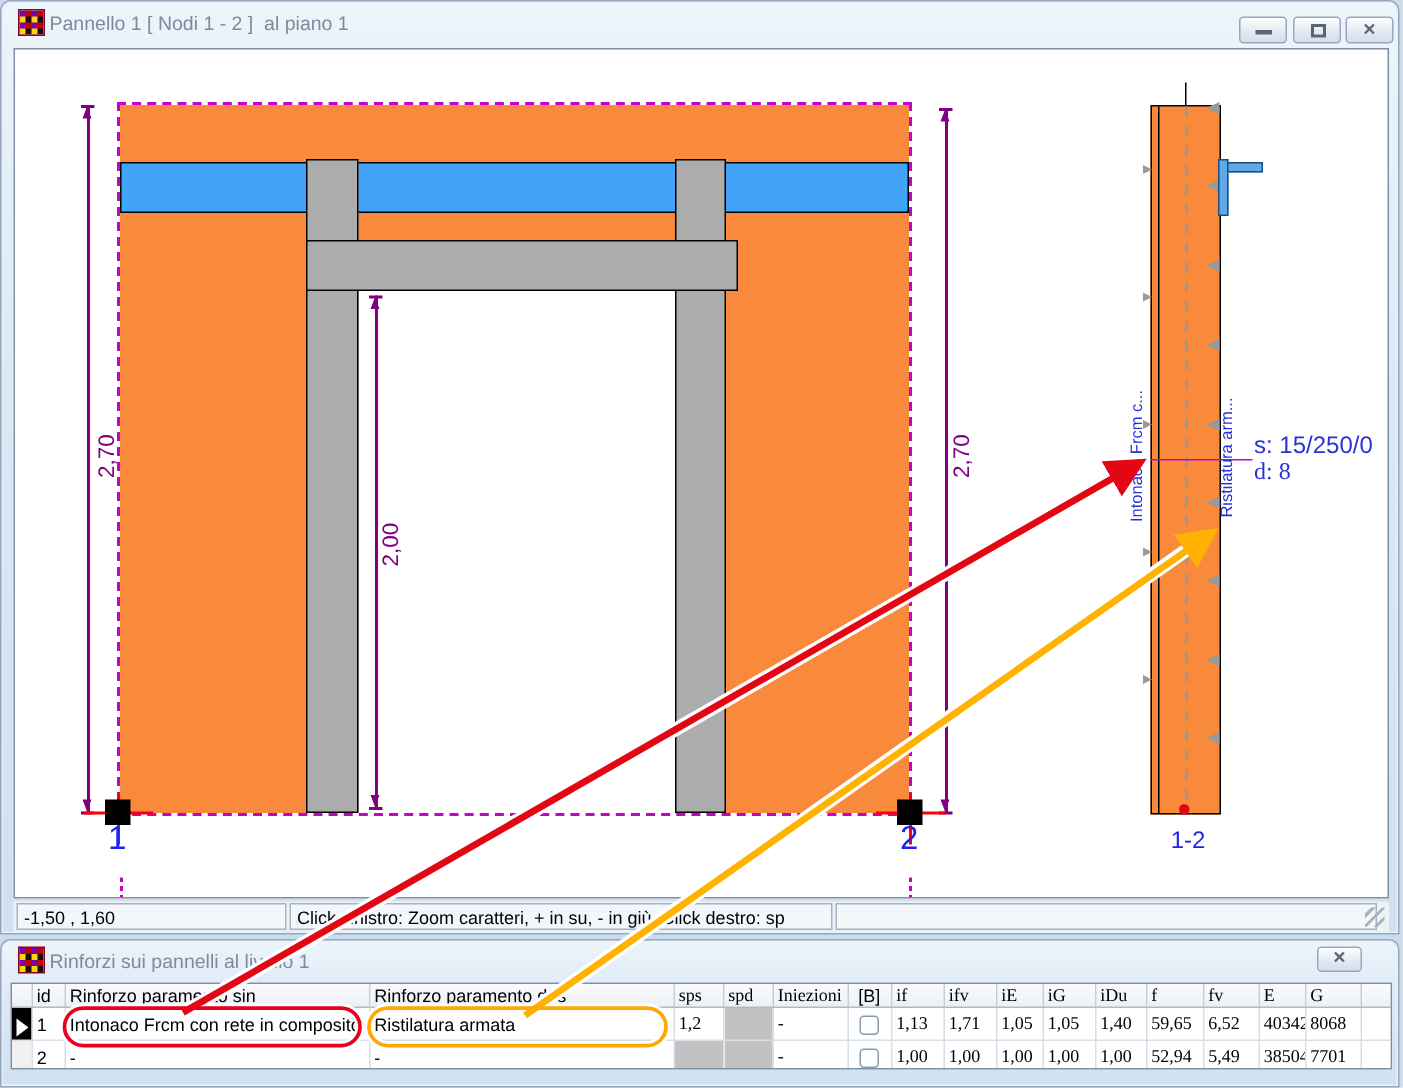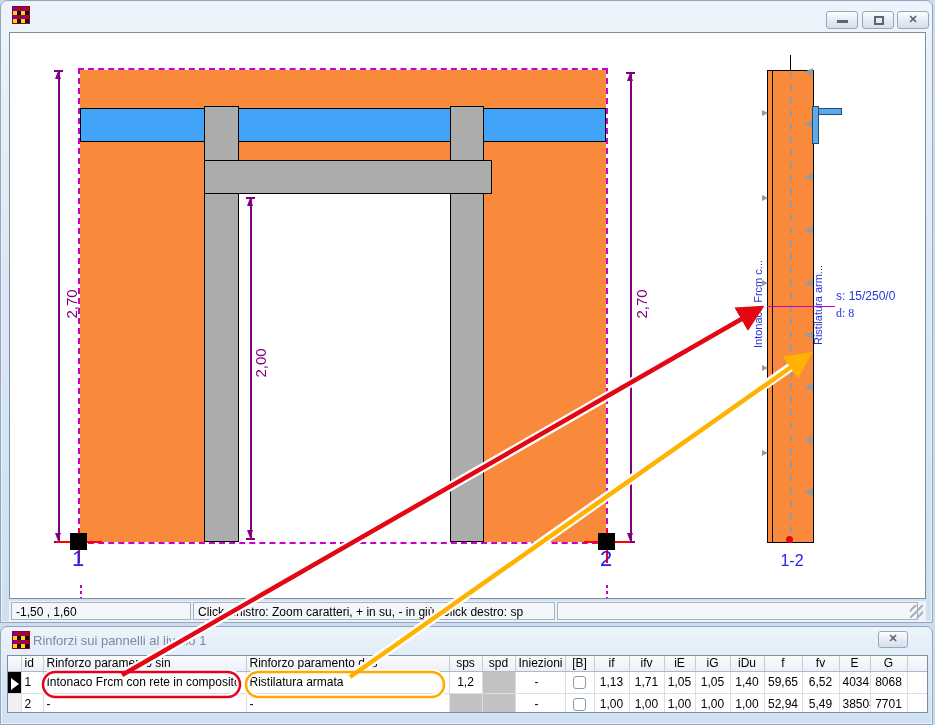--- a/index.html
+++ b/index.html
@@ -31,54 +31,55 @@
   .dimlabel { position:absolute; width:44px; height:16px; text-align:center; font-size:15px; color:#800080;
     transform:rotate(-90deg); white-space:nowrap; }
   .arr-up   { width:0;height:0;border-left:3.5px solid transparent;border-right:3.5px solid transparent;border-bottom:8px solid #800080; }
   .arr-down { width:0;height:0;border-left:3.5px solid transparent;border-right:3.5px solid transparent;border-top:8px solid #800080; }
   .dimtick { height:1.5px; width:9px; background:#800080; }
   .node-label { position:absolute; font-size:22px; color:#2222EE; }
   .redline { background:#FF0000; }
   .vdash { width:1.5px; background:repeating-linear-gradient(180deg,#C800C8 0 3px,transparent 3px 6px); }
   .vlabel { position:absolute; transform:rotate(-90deg); white-space:nowrap; text-align:center;
     font-size:11px; color:#2733D6; }
-  .ann { position:absolute; font-size:12px; color:#2733D6; white-space:nowrap; }
+  .ann { position:absolute; font-size:16px; color:#2733D6; white-space:nowrap; }
   .tick-l { position:absolute; width:0; height:0; border-right:9px solid #999; border-top:4px solid transparent; border-bottom:4px solid transparent; }
   .tick-r { position:absolute; width:0; height:0; border-left:6px solid #9a9a9a; border-top:3px solid transparent; border-bottom:3px solid transparent; }
 
   
   #statusbar { position:absolute; left:8px; top:600px; width:917px; height:20px; background:#EEF2F7; }
   .scell { position:absolute; top:1px; height:18px; border:1px solid #A5B2C0; background:#F4F7FA;
     font-size:12px; color:#000; padding:2px 4px; overflow:hidden; white-space:nowrap; }
   #grip { position:absolute; right:3px; bottom:3px; width:13px; height:13px;
     background:repeating-linear-gradient(135deg,transparent 0 3px,#A9B4C0 3px 5px); }
 
   
   #tablewrap { position:absolute; left:6px; top:28px; width:921px; height:58px; background:#fff; border:1px solid #7A8FA5; overflow:hidden; }
   table { border-collapse:collapse; table-layout:fixed; width:919px; font-size:12px; }
   th { height:15px; font-weight:normal; background:linear-gradient(180deg,#FAFBFD,#ECF0F6);
        border-right:1px solid #C4CEDA; border-bottom:1px solid #AEB9C6; padding:0 3px; overflow:hidden; white-space:nowrap; }
   td { height:22px; border-right:1px solid #D7DEE8; border-bottom:1px solid #D7DEE8; padding:0 3px; overflow:hidden; white-space:nowrap; background:#fff; }
-  .al { text-align:left; } .ar { text-align:center; } .ac { text-align:center; }
+  .al { text-align:left; } .ar { text-align:left;font-family:Liberation Serif, serif; } .ac { text-align:center; }
   td.gray { background:#C2C2C2; }
   td.sel { background:#F0F0F0; padding:0; }
   td.sel-cur { background:#000; padding:0; }
   .rowarrow { display:block; margin:4px auto 0 3px; width:0; height:0;
     border-left:8px solid #fff; border-top:6px solid transparent; border-bottom:6px solid transparent; }
   .chk { display:inline-block; width:13px; height:13px; border:1.5px solid #8A9BA8; border-radius:3px; background:#fff; vertical-align:middle; }
   td.iniez { padding-right:10px; }
 
   svg#overlay { position:absolute; left:0; top:0; z-index:10; pointer-events:none; }
 </style>
 </head>
 <body>
 
 <div class="win" style="left:0;top:0;width:933px;height:623px;">
   <div class="titlebar">
     <div class="app-icon"></div>
+    <div class="title-text">Pannello 1 [ Nodi 1 - 2 ]  al piano 1</div>
     <div class="capbtn" style="left:825px;">
         <span class="bar"></span>
       </div>
     <div class="capbtn" style="left:861px;">
         <span class="box"></span>
       </div>
     <div class="capbtn" style="left:896px;">
         <span class="x">✕</span>
       </div>
   </div>

